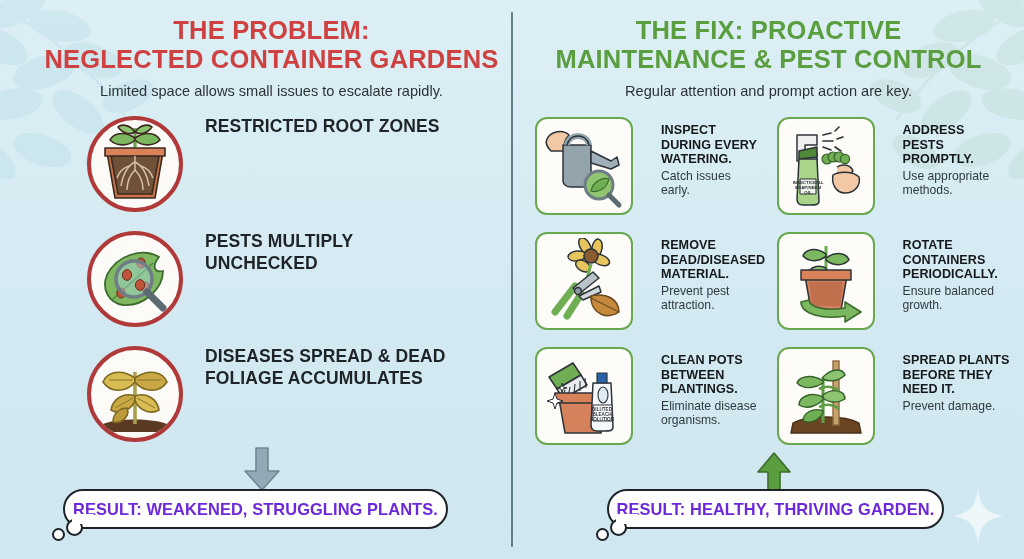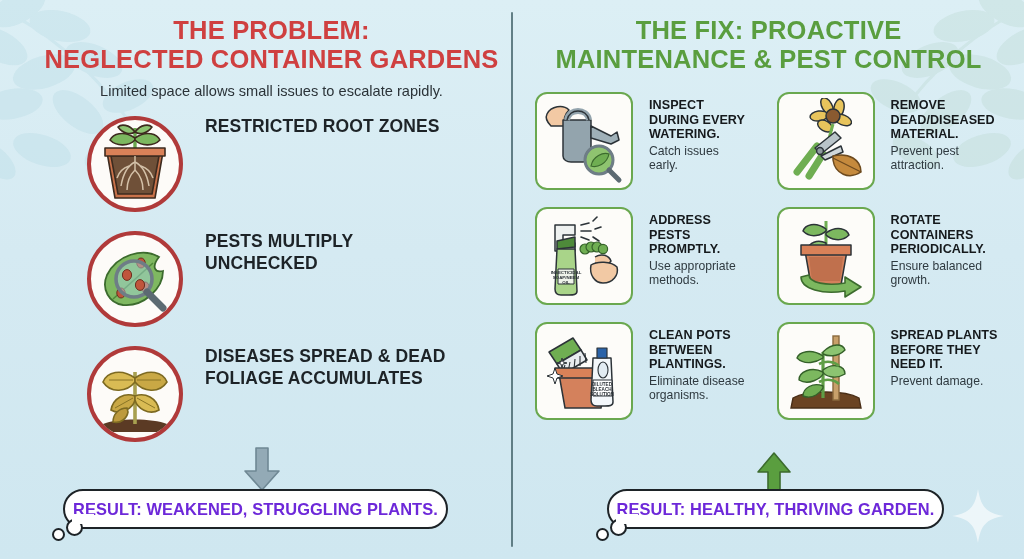--- a/index.html
+++ b/index.html
@@ -62,21 +62,21 @@
     grid-auto-rows:115px;column-gap:8px;
   }
   .tile{display:flex;align-items:flex-start;padding-top:4px;}
   .tbox{
     width:98px;height:98px;flex:0 0 auto;
     background:#fdfcf9;border:2.5px solid #6aa84f;
     border-radius:12px;box-sizing:border-box;
     display:flex;align-items:center;justify-content:center;
     overflow:hidden;
   }
-  .tbody{margin-left:16px;padding-top:6px;max-width:118px;}
+  .tbody{margin-left:28px;padding-top:6px;max-width:118px;}
   .ttitle{
     font-size:12.6px;font-weight:700;color:#15191c;
     line-height:14.6px;letter-spacing:.05px;
   }
   .tsub{
     font-size:12.2px;font-weight:400;color:#2f3a40;
     line-height:14.4px;margin-top:2px;
   }
   
   .arrow{position:absolute;}
@@ -255,20 +255,21 @@
     <div class="tail-b" style="left:52px;top:528px;"></div>
 
   </div>
 
   <div class="col right">
     <div class="head">
       <h1>
         <span>THE FIX: PROACTIVE</span><br>
         <span>MAINTENANCE &amp; PEST CONTROL</span>
       </h1>
+      <p>Regular attention and prompt action are key.</p>
     </div>
 
     <div class="tiles">
 
       <div class="tile">
         <div class="tbox">
           <svg width="86" height="86" viewBox="0 0 86 86">
             <g stroke="#2c3338" stroke-width="1.5" stroke-linejoin="round">
               <path d="M6 16 C10 8 22 6 28 12 C24 16 22 22 24 28 L10 28 C6 24 4 20 6 16 Z" fill="#f2c9a4"></path>
               <path d="M22 22 L50 22 L50 58 C50 62 46 64 42 64 L30 64 C26 64 22 62 22 58 Z" fill="#93a4ad"></path>
@@ -284,20 +285,63 @@
         </div>
         <div class="tbody">
           <div class="ttitle">
             <div>INSPECT</div>
             <div>DURING EVERY</div>
             <div>WATERING.</div>
           </div>
           <div class="tsub">
             <div>Catch issues</div>
             <div>early.</div>
+          </div>
+        </div>
+      </div>
+
+      <div class="tile">
+        <div class="tbox">
+          <svg width="86" height="86" viewBox="0 0 86 86">
+            <g stroke="#2c3338" stroke-width="1.5" stroke-linejoin="round">
+              <path d="M14 12 L34 12 L34 22 L22 22 L22 30 L34 30 L34 38 L14 38 Z" fill="#eef1f0"></path>
+              <path d="M16 28 L34 24 L34 34 L16 36 Z" fill="#4e8a3a"></path>
+              <path d="M16 36 L34 36 L36 78 C36 82 32 82 28 82 L20 82 C16 82 14 80 14 76 Z" fill="#a9d489"></path>
+              <rect x="17" y="56" width="16" height="15" fill="#eef3ea" stroke-width="1"></rect>
+              <path d="M54 44 C60 40 68 42 70 48 C66 54 58 54 54 50" fill="#f2c9a4"></path>
+              <path d="M50 52 C56 48 70 48 76 54 C78 62 72 70 62 70 C54 70 48 62 50 52 Z" fill="#f2c9a4"></path>
+            </g>
+            <g fill="#6fae52" stroke="#35612a" stroke-width="1.2">
+              <circle cx="44" cy="36" r="5"></circle>
+              <circle cx="50" cy="34" r="5"></circle>
+              <circle cx="56" cy="34" r="5"></circle>
+              <circle cx="62" cy="36" r="4.6"></circle>
+            </g>
+            <g stroke="#2c3338" stroke-width="1.6" stroke-linecap="round">
+              <path d="M40 12 L48 10"></path>
+                <path d="M40 18 L50 18"></path>
+                <path d="M40 24 L48 27"></path>
+              <path d="M52 8 L56 4"></path>
+                <path d="M54 16 L60 14"></path>
+                <path d="M52 24 L58 28"></path>
+            </g>
+            <text x="25" y="61" font-family="'Liberation Sans',sans-serif" font-size="4.4" font-weight="700" fill="#2c3338" text-anchor="middle">INSECTICIDAL</text>
+            <text x="25" y="66" font-family="'Liberation Sans',sans-serif" font-size="4.4" font-weight="700" fill="#2c3338" text-anchor="middle">SOAP/NEEM</text>
+            <text x="25" y="71" font-family="'Liberation Sans',sans-serif" font-size="4.4" font-weight="700" fill="#2c3338" text-anchor="middle">OIL</text>
+          </svg>
+        </div>
+        <div class="tbody">
+          <div class="ttitle">
+            <div>ADDRESS</div>
+            <div>PESTS</div>
+            <div>PROMPTLY.</div>
+          </div>
+          <div class="tsub">
+            <div>Use appropriate</div>
+            <div>methods.</div>
           </div>
         </div>
       </div>
 
       <div class="tile">
         <div class="tbox">
           <svg width="86" height="86" viewBox="0 0 86 86">
             <g stroke="#2c3338" stroke-width="1.5" stroke-linejoin="round">
               <g fill="#e8c45c">
                 <ellipse cx="44" cy="8" rx="5" ry="9" transform="rotate(-30 44 8)"></ellipse>
@@ -320,63 +364,20 @@
         </div>
         <div class="tbody">
           <div class="ttitle">
             <div>REMOVE</div>
             <div>DEAD/DISEASED</div>
             <div>MATERIAL.</div>
           </div>
           <div class="tsub">
             <div>Prevent pest</div>
             <div>attraction.</div>
-          </div>
-        </div>
-      </div>
-
-      <div class="tile">
-        <div class="tbox">
-          <svg width="86" height="86" viewBox="0 0 86 86">
-            <g stroke="#2c3338" stroke-width="1.5" stroke-linejoin="round">
-              <path d="M14 12 L34 12 L34 22 L22 22 L22 30 L34 30 L34 38 L14 38 Z" fill="#eef1f0"></path>
-              <path d="M16 28 L34 24 L34 34 L16 36 Z" fill="#4e8a3a"></path>
-              <path d="M16 36 L34 36 L36 78 C36 82 32 82 28 82 L20 82 C16 82 14 80 14 76 Z" fill="#a9d489"></path>
-              <rect x="17" y="56" width="16" height="15" fill="#eef3ea" stroke-width="1"></rect>
-              <path d="M54 44 C60 40 68 42 70 48 C66 54 58 54 54 50" fill="#f2c9a4"></path>
-              <path d="M50 52 C56 48 70 48 76 54 C78 62 72 70 62 70 C54 70 48 62 50 52 Z" fill="#f2c9a4"></path>
-            </g>
-            <g fill="#6fae52" stroke="#35612a" stroke-width="1.2">
-              <circle cx="44" cy="36" r="5"></circle>
-              <circle cx="50" cy="34" r="5"></circle>
-              <circle cx="56" cy="34" r="5"></circle>
-              <circle cx="62" cy="36" r="4.6"></circle>
-            </g>
-            <g stroke="#2c3338" stroke-width="1.6" stroke-linecap="round">
-              <path d="M40 12 L48 10"></path>
-                <path d="M40 18 L50 18"></path>
-                <path d="M40 24 L48 27"></path>
-              <path d="M52 8 L56 4"></path>
-                <path d="M54 16 L60 14"></path>
-                <path d="M52 24 L58 28"></path>
-            </g>
-            <text x="25" y="61" font-family="'Liberation Sans',sans-serif" font-size="4.4" font-weight="700" fill="#2c3338" text-anchor="middle">INSECTICIDAL</text>
-            <text x="25" y="66" font-family="'Liberation Sans',sans-serif" font-size="4.4" font-weight="700" fill="#2c3338" text-anchor="middle">SOAP/NEEM</text>
-            <text x="25" y="71" font-family="'Liberation Sans',sans-serif" font-size="4.4" font-weight="700" fill="#2c3338" text-anchor="middle">OIL</text>
-          </svg>
-        </div>
-        <div class="tbody">
-          <div class="ttitle">
-            <div>ADDRESS</div>
-            <div>PESTS</div>
-            <div>PROMPTLY.</div>
-          </div>
-          <div class="tsub">
-            <div>Use appropriate</div>
-            <div>methods.</div>
           </div>
         </div>
       </div>
 
       <div class="tile">
         <div class="tbox">
           <svg width="86" height="86" viewBox="0 0 86 86">
             <g stroke="#2c3338" stroke-width="1.5" stroke-linejoin="round">
               <path d="M43 40 L43 8" stroke="#6fae52" stroke-width="3" fill="none"></path>
               <path d="M43 16 C32 8 22 12 20 18 C28 26 39 22 43 18 Z" fill="#7cb85f"></path>

